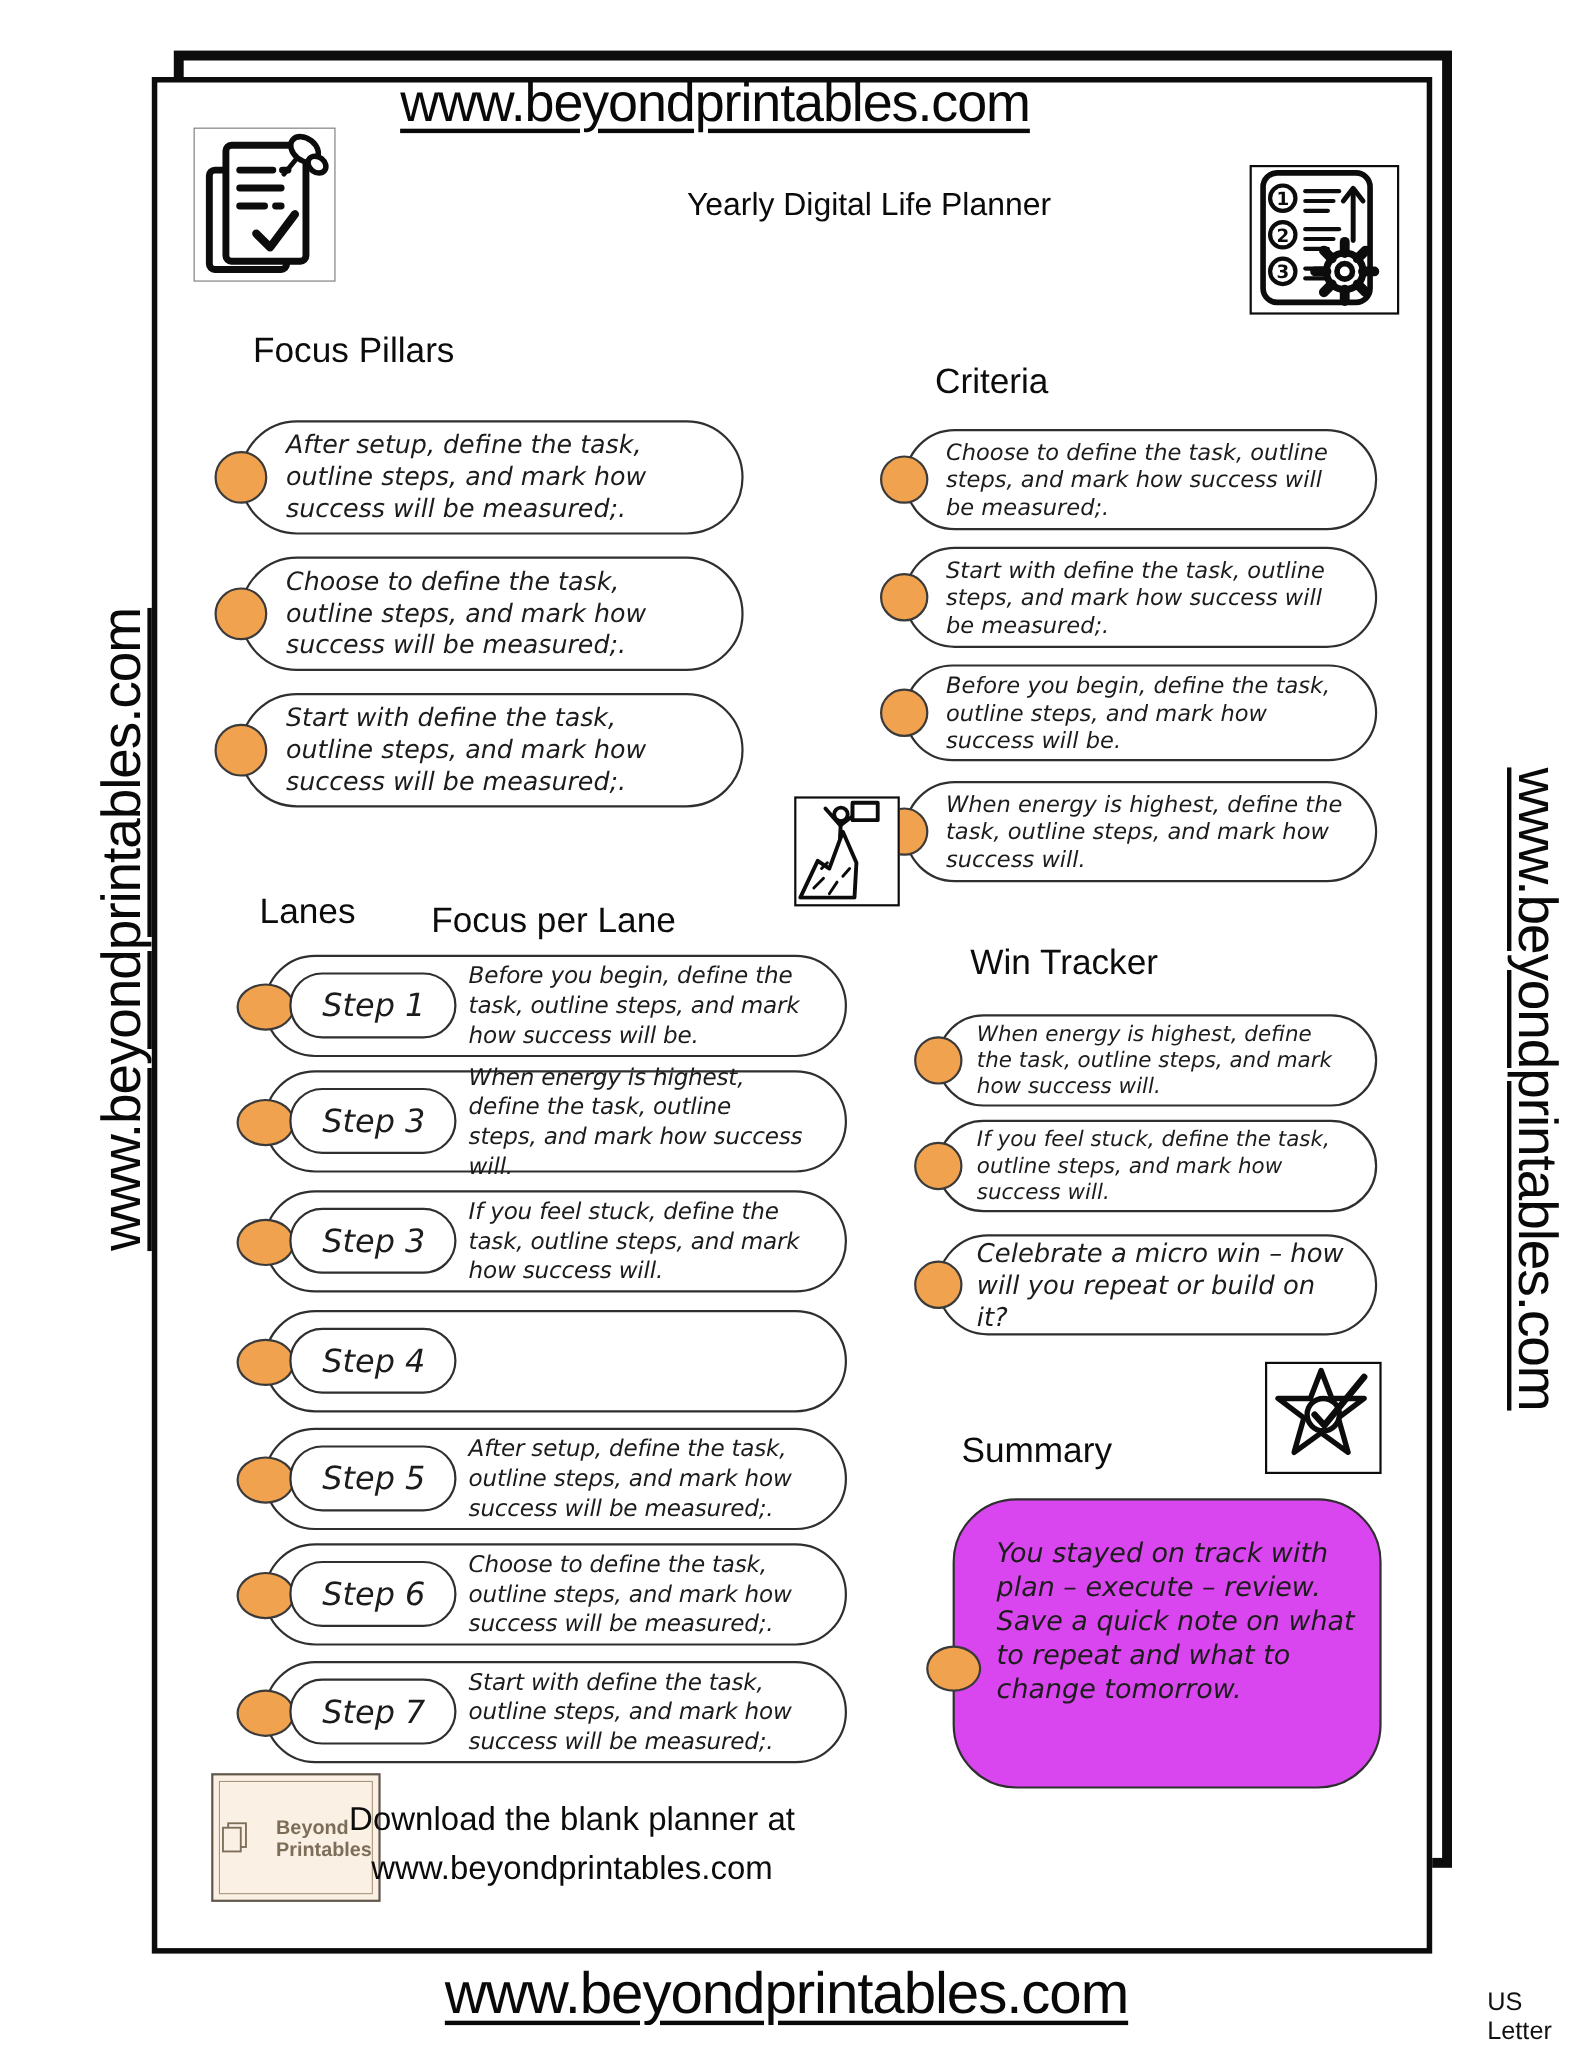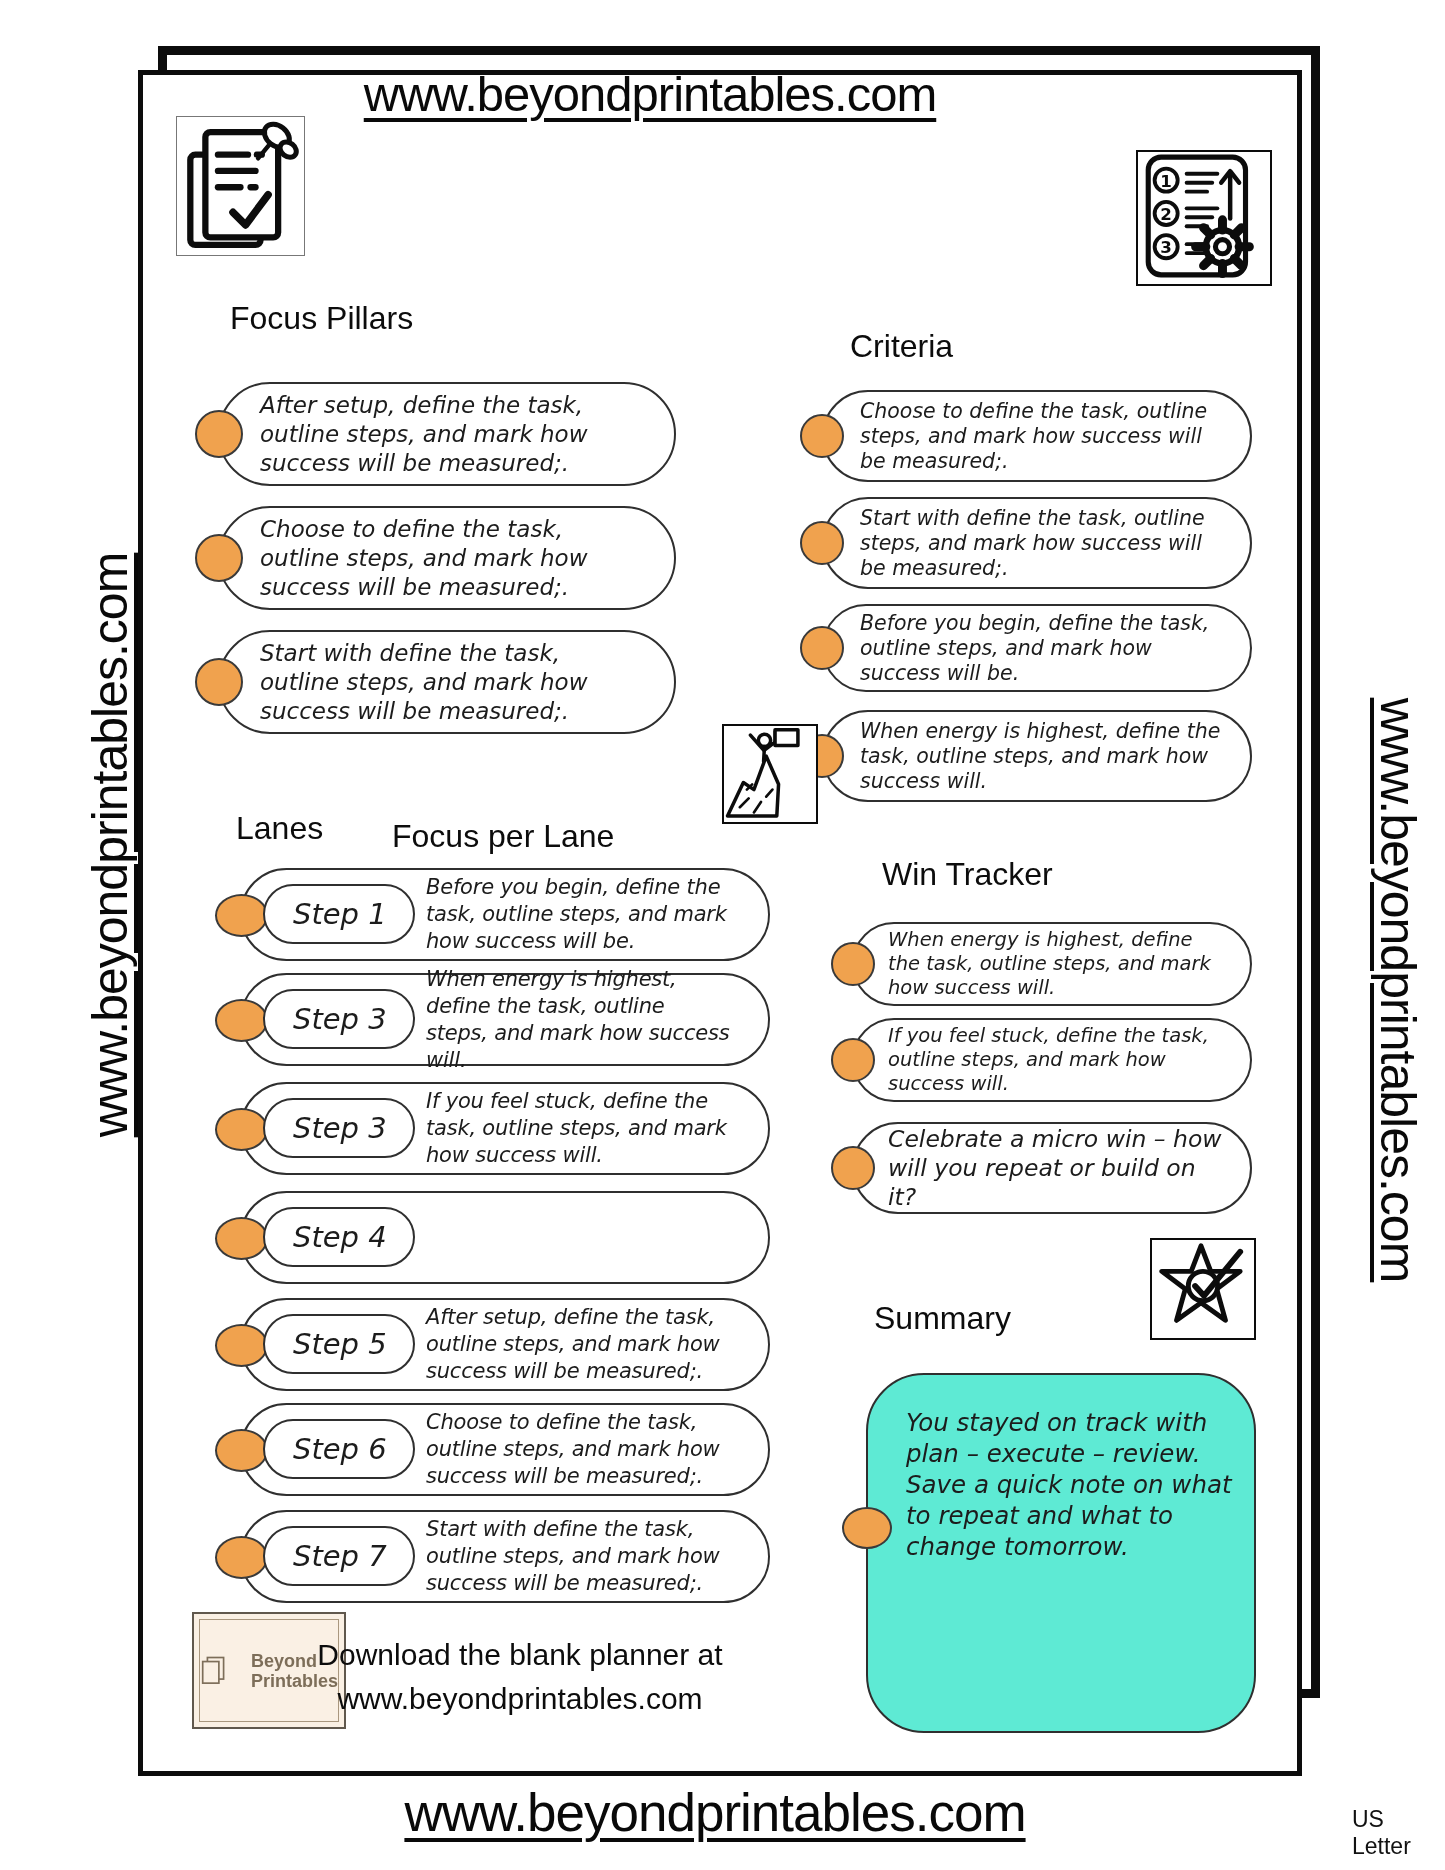--- a/index.html
+++ b/index.html
@@ -26,22 +26,22 @@
   .steppill{position:absolute;left:21px;top:14px;width:152px;height:60px;border:2.5px solid #2f2f2f;border-radius:31px;
             display:flex;align-items:center;padding-left:28px;font-size:29px;box-sizing:border-box;background:#fff;}
   .rowtext{position:absolute;left:184px;top:0;bottom:0;width:305px;display:flex;align-items:center;
            font-size:21px;line-height:27px;letter-spacing:-0.2px;}
   .fp-pill{left:218px;width:458px;height:104px;border-radius:52px;padding:0 34px 0 40px;font-size:23px;line-height:29px;}
   .fp-dot{left:195px;width:48px;height:48px;}
   .cr-pill{left:822px;width:430px;height:92px;border-radius:46px;padding:0 26px 0 36px;font-size:20.5px;line-height:25px;}
   .cr-dot{left:800px;width:44px;height:44px;}
   .wt-pill{left:852px;width:400px;height:84px;border-radius:42px;padding:0 24px 0 34px;font-size:19.5px;line-height:24px;}
   .wt-dot{left:831px;width:44px;height:44px;}
-  .summary-box{position:absolute;left:866px;top:1362px;width:390px;height:360px;border:2.5px solid #2f2f2f;
-               border-radius:58px;background:#5eead4;box-sizing:border-box;margin-top:11px;}
+  .summary-box{position:absolute;left:866px;top:1362px;width:390px;height:264px;border:2.5px solid #2f2f2f;
+               border-radius:58px;background:#d946ef;box-sizing:border-box;}
   .summary-text{padding:32px 22px 0 38px;font-size:24.5px;line-height:31px;}
   .logo-box{position:absolute;left:192px;top:1612px;width:154px;height:117px;background:#FAF0E4;
             border:2px solid #60584d;box-sizing:border-box;padding:5px;}
   .logo-inner{width:100%;height:100%;border:1.5px solid #a9977e;box-sizing:border-box;
               display:flex;align-items:center;justify-content:center;gap:24px;}
   .logo-text{font-size:18px;font-weight:bold;color:#7d6e59;line-height:20px;}
   .dl{left:290px;width:460px;text-align:center;font-size:30px;color:#0c0c0c;}
   .us-letter{left:1308px;top:1806px;font-size:23px;color:#111;margin-left:44px;}
   svg{display:block;}
 </style>
@@ -50,20 +50,21 @@
 
 <div class="canvas">
 
   <div class="outer-frame"></div>
   <div class="page"></div>
 
   <div class="abs url header-url">www.beyondprintables.com</div>
   <div class="abs url footer-url">www.beyondprintables.com</div>
   <div class="abs url vert left-vert">www.beyondprintables.com</div>
   <div class="abs url vert right-vert">www.beyondprintables.com</div>
+  <div class="abs title">Yearly Digital Life Planner</div>
   <div class="abs us-letter">US Letter</div>
 
   <div class="icon-box" style="left:176px;top:116px;width:127px;height:138px;border:1.5px solid #777;">
     <svg viewBox="0 0 100 110" width="127" height="138" fill="none" stroke="#0c0c0c" stroke-linecap="round" stroke-linejoin="round">
       <rect x="10" y="30" width="56" height="72" rx="4" fill="#fff" stroke-width="5"></rect>
       <rect x="22" y="12" width="58" height="84" rx="4" fill="#fff" stroke-width="5"></rect>
       <line x1="32" y1="30" x2="56" y2="30" stroke-width="5"></line>
         <line x1="63" y1="30" x2="67" y2="30" stroke-width="5"></line>
       <line x1="32" y1="43" x2="62" y2="43" stroke-width="5"></line>
       <line x1="32" y1="56" x2="50" y2="56" stroke-width="5"></line>

